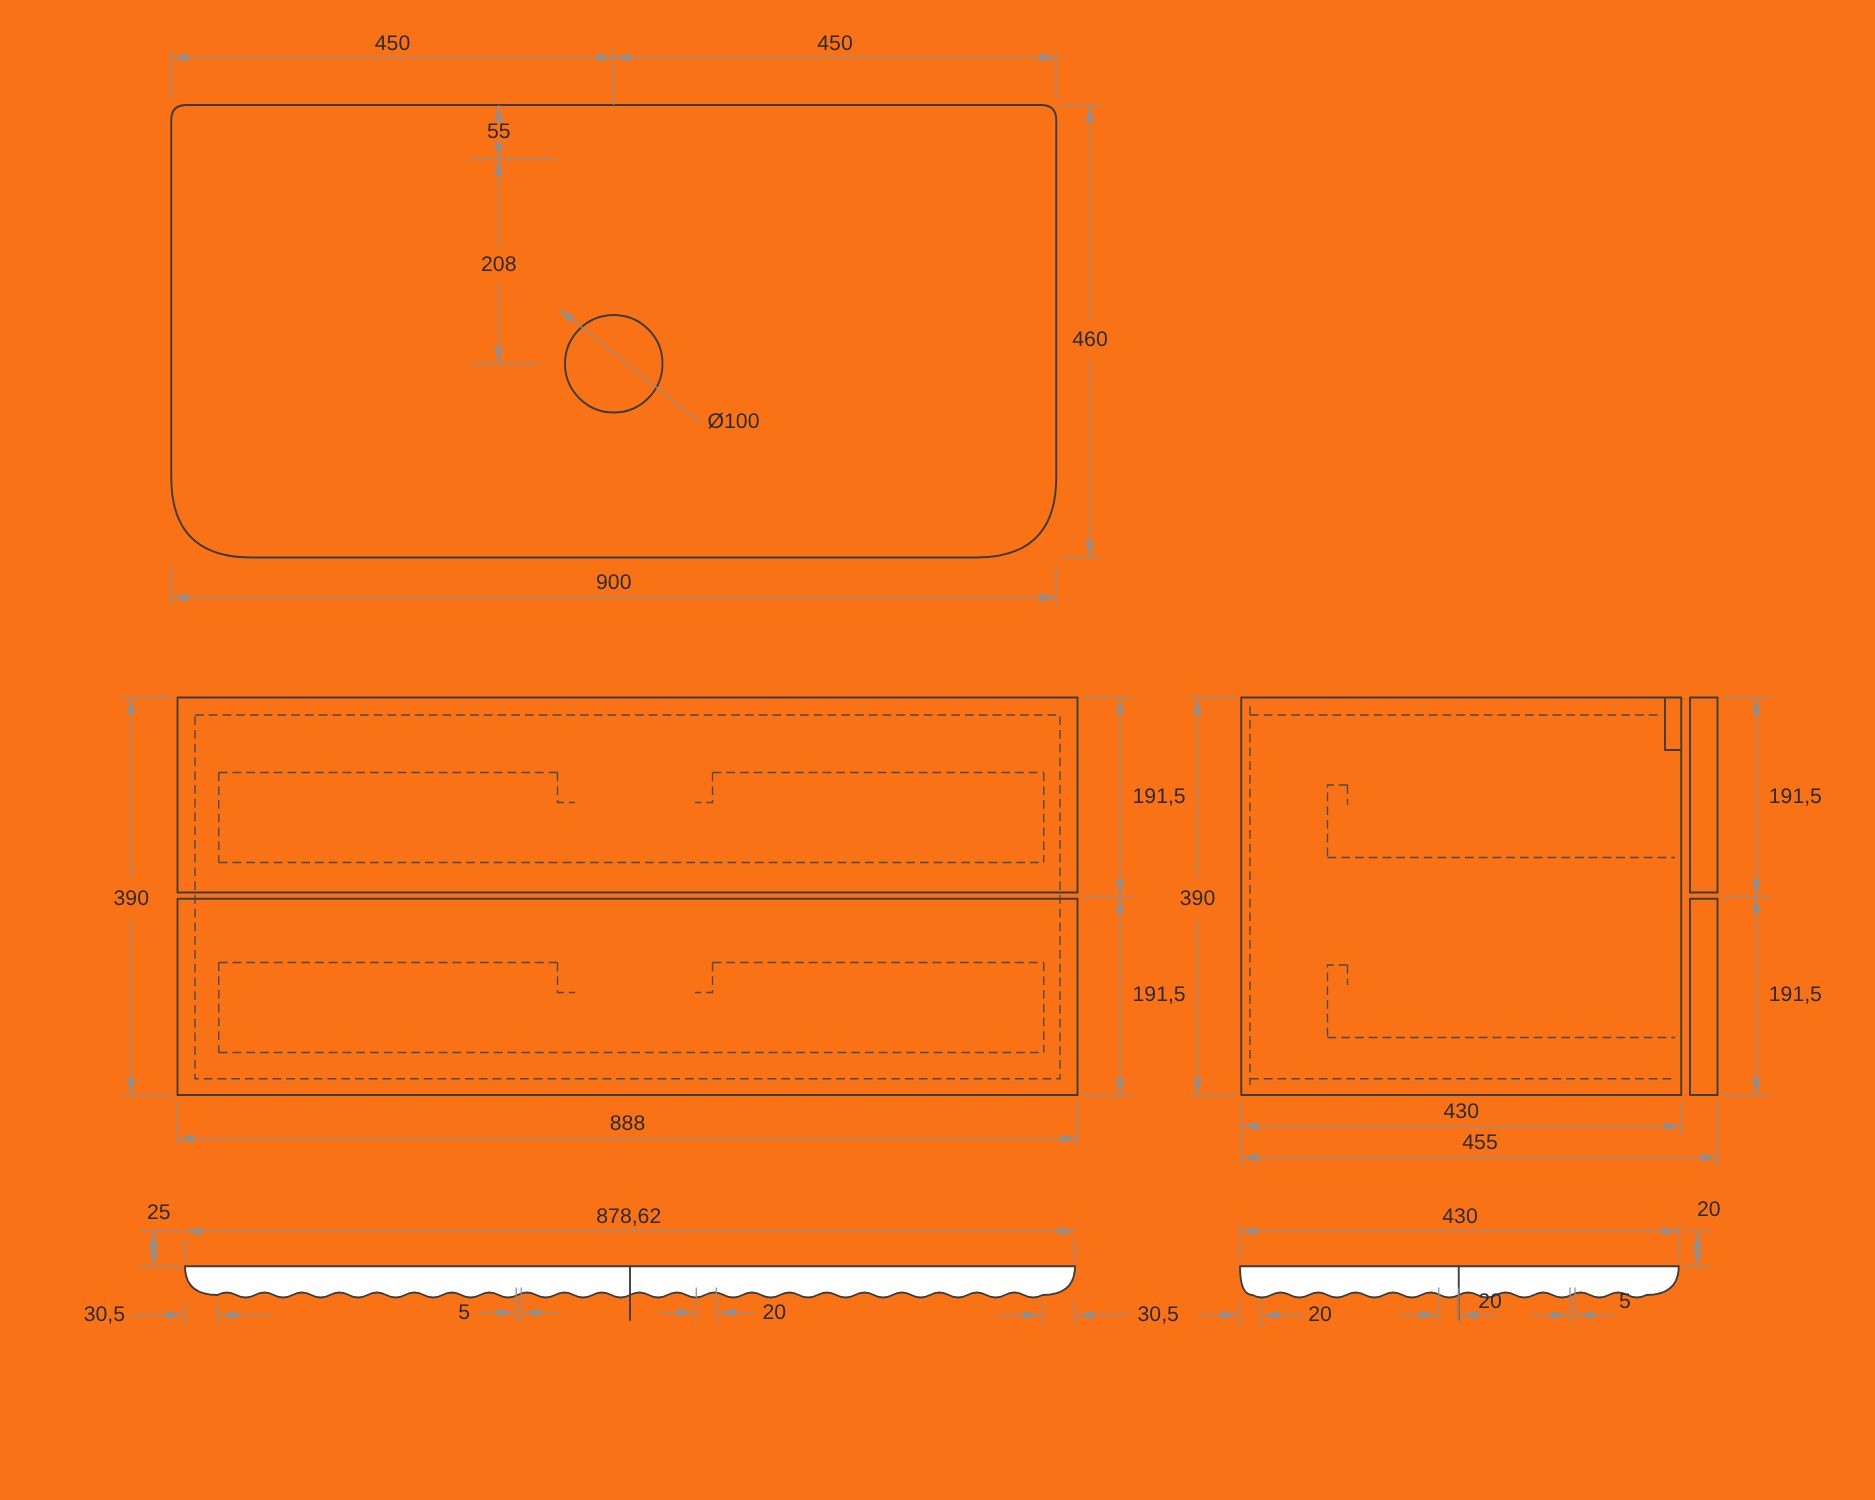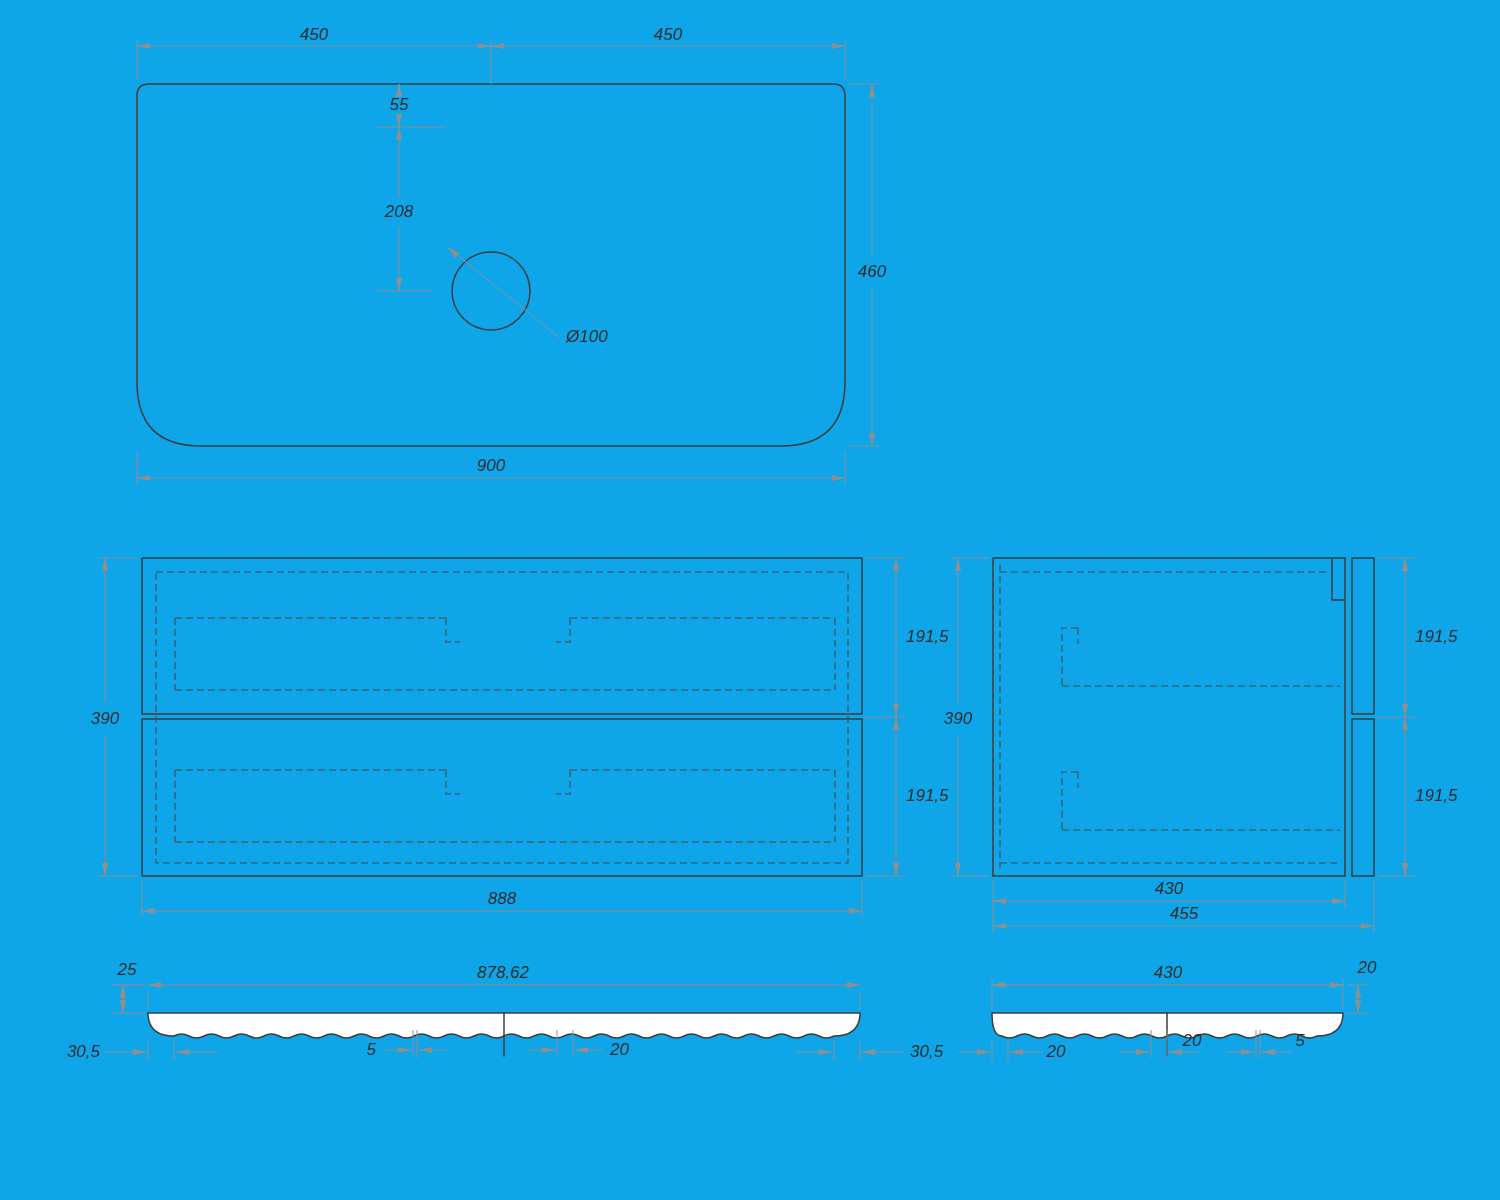--- a/index.html
+++ b/index.html
@@ -1,16 +1,16 @@
 <!DOCTYPE html>
 <html><head>
 <meta charset="utf-8">
 <style>
   html,body{margin:0;padding:0;background:#ffffff;}
-  .canvas{width:1500px;height:1200px;background:#0ea5e9;position:relative;font-style:italic;}
+  .canvas{width:1500px;height:1200px;background:#f97316;position:relative;}
   .obj{fill:none;stroke:#3c3c3c;stroke-width:1.5;stroke-linejoin:round;stroke-linecap:round;}
   .objf{fill:#ffffff;stroke:#3c3c3c;stroke-width:1.5;stroke-linejoin:round;}
   .hid{fill:none;stroke:#4a4a4a;stroke-width:1.1;stroke-dasharray:7 4;}
   .ext{fill:none;stroke:#8f8f8f;stroke-width:1;}
   .dim{fill:none;stroke:#8f8f8f;stroke-width:1;}
   .lbl{font-family:"Liberation Sans",sans-serif;font-size:17px;fill:#2b2b2b;}
   .mid{text-anchor:middle;}
   .st{text-anchor:start;}
   .en{text-anchor:end;}
 </style>

